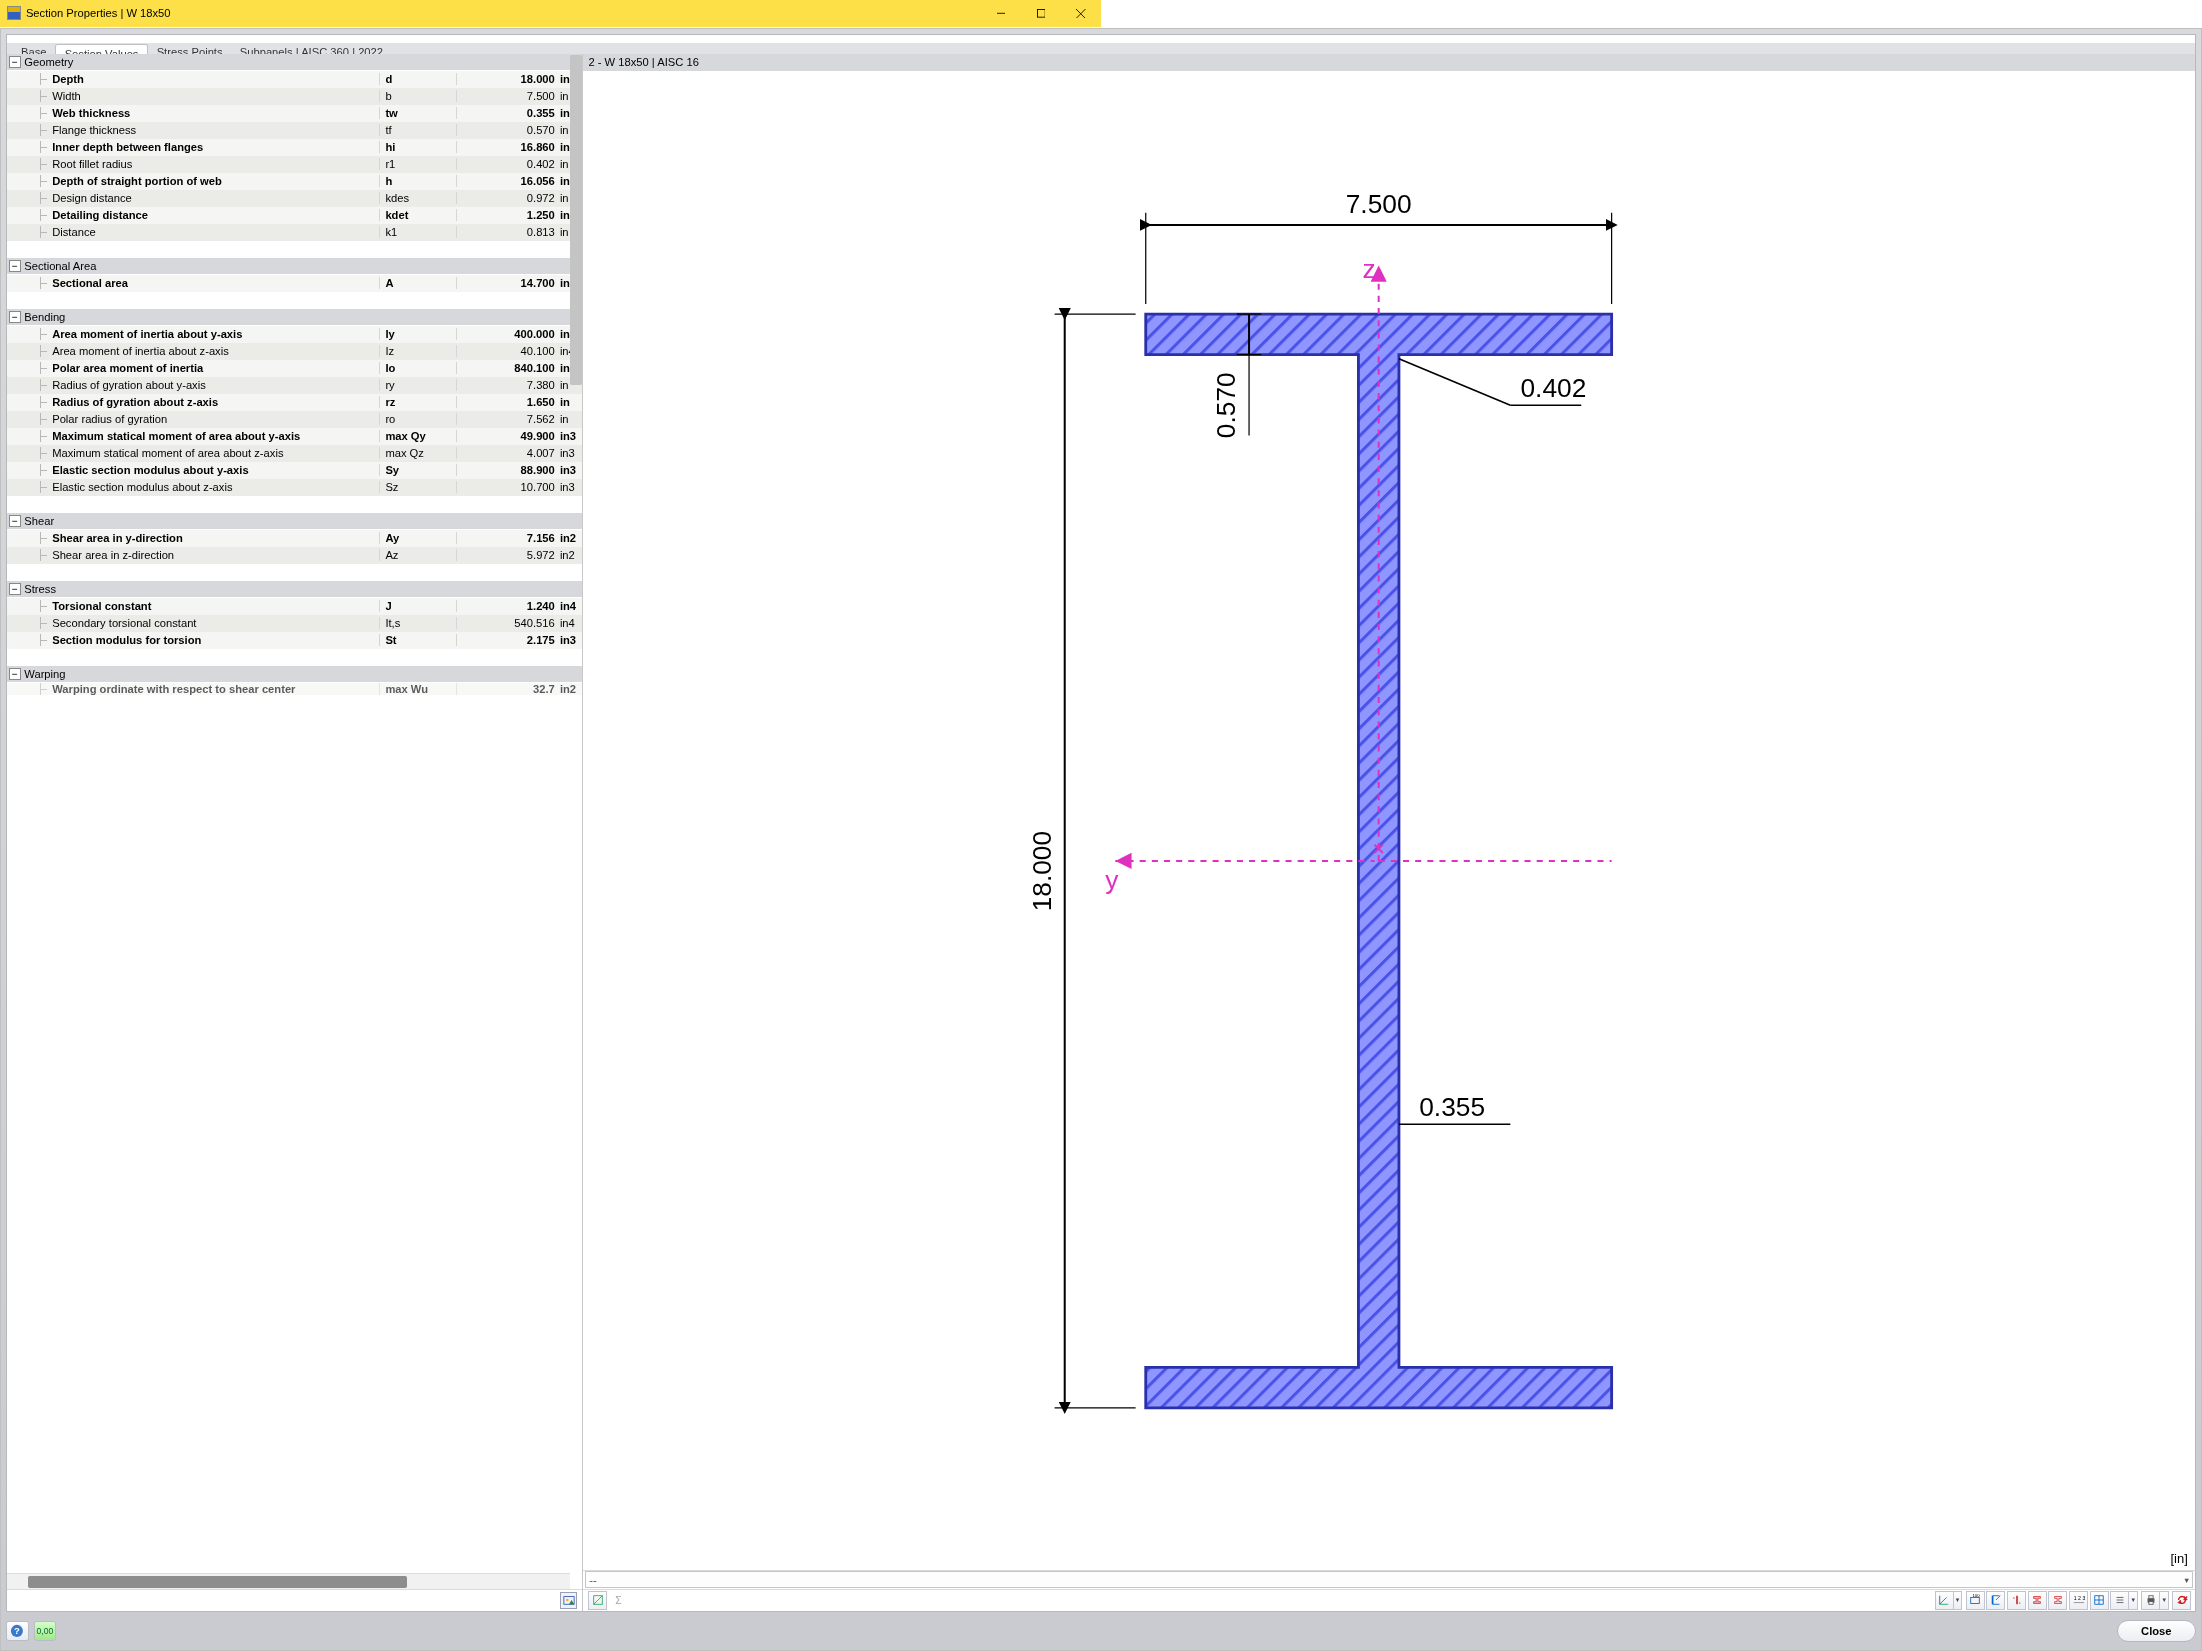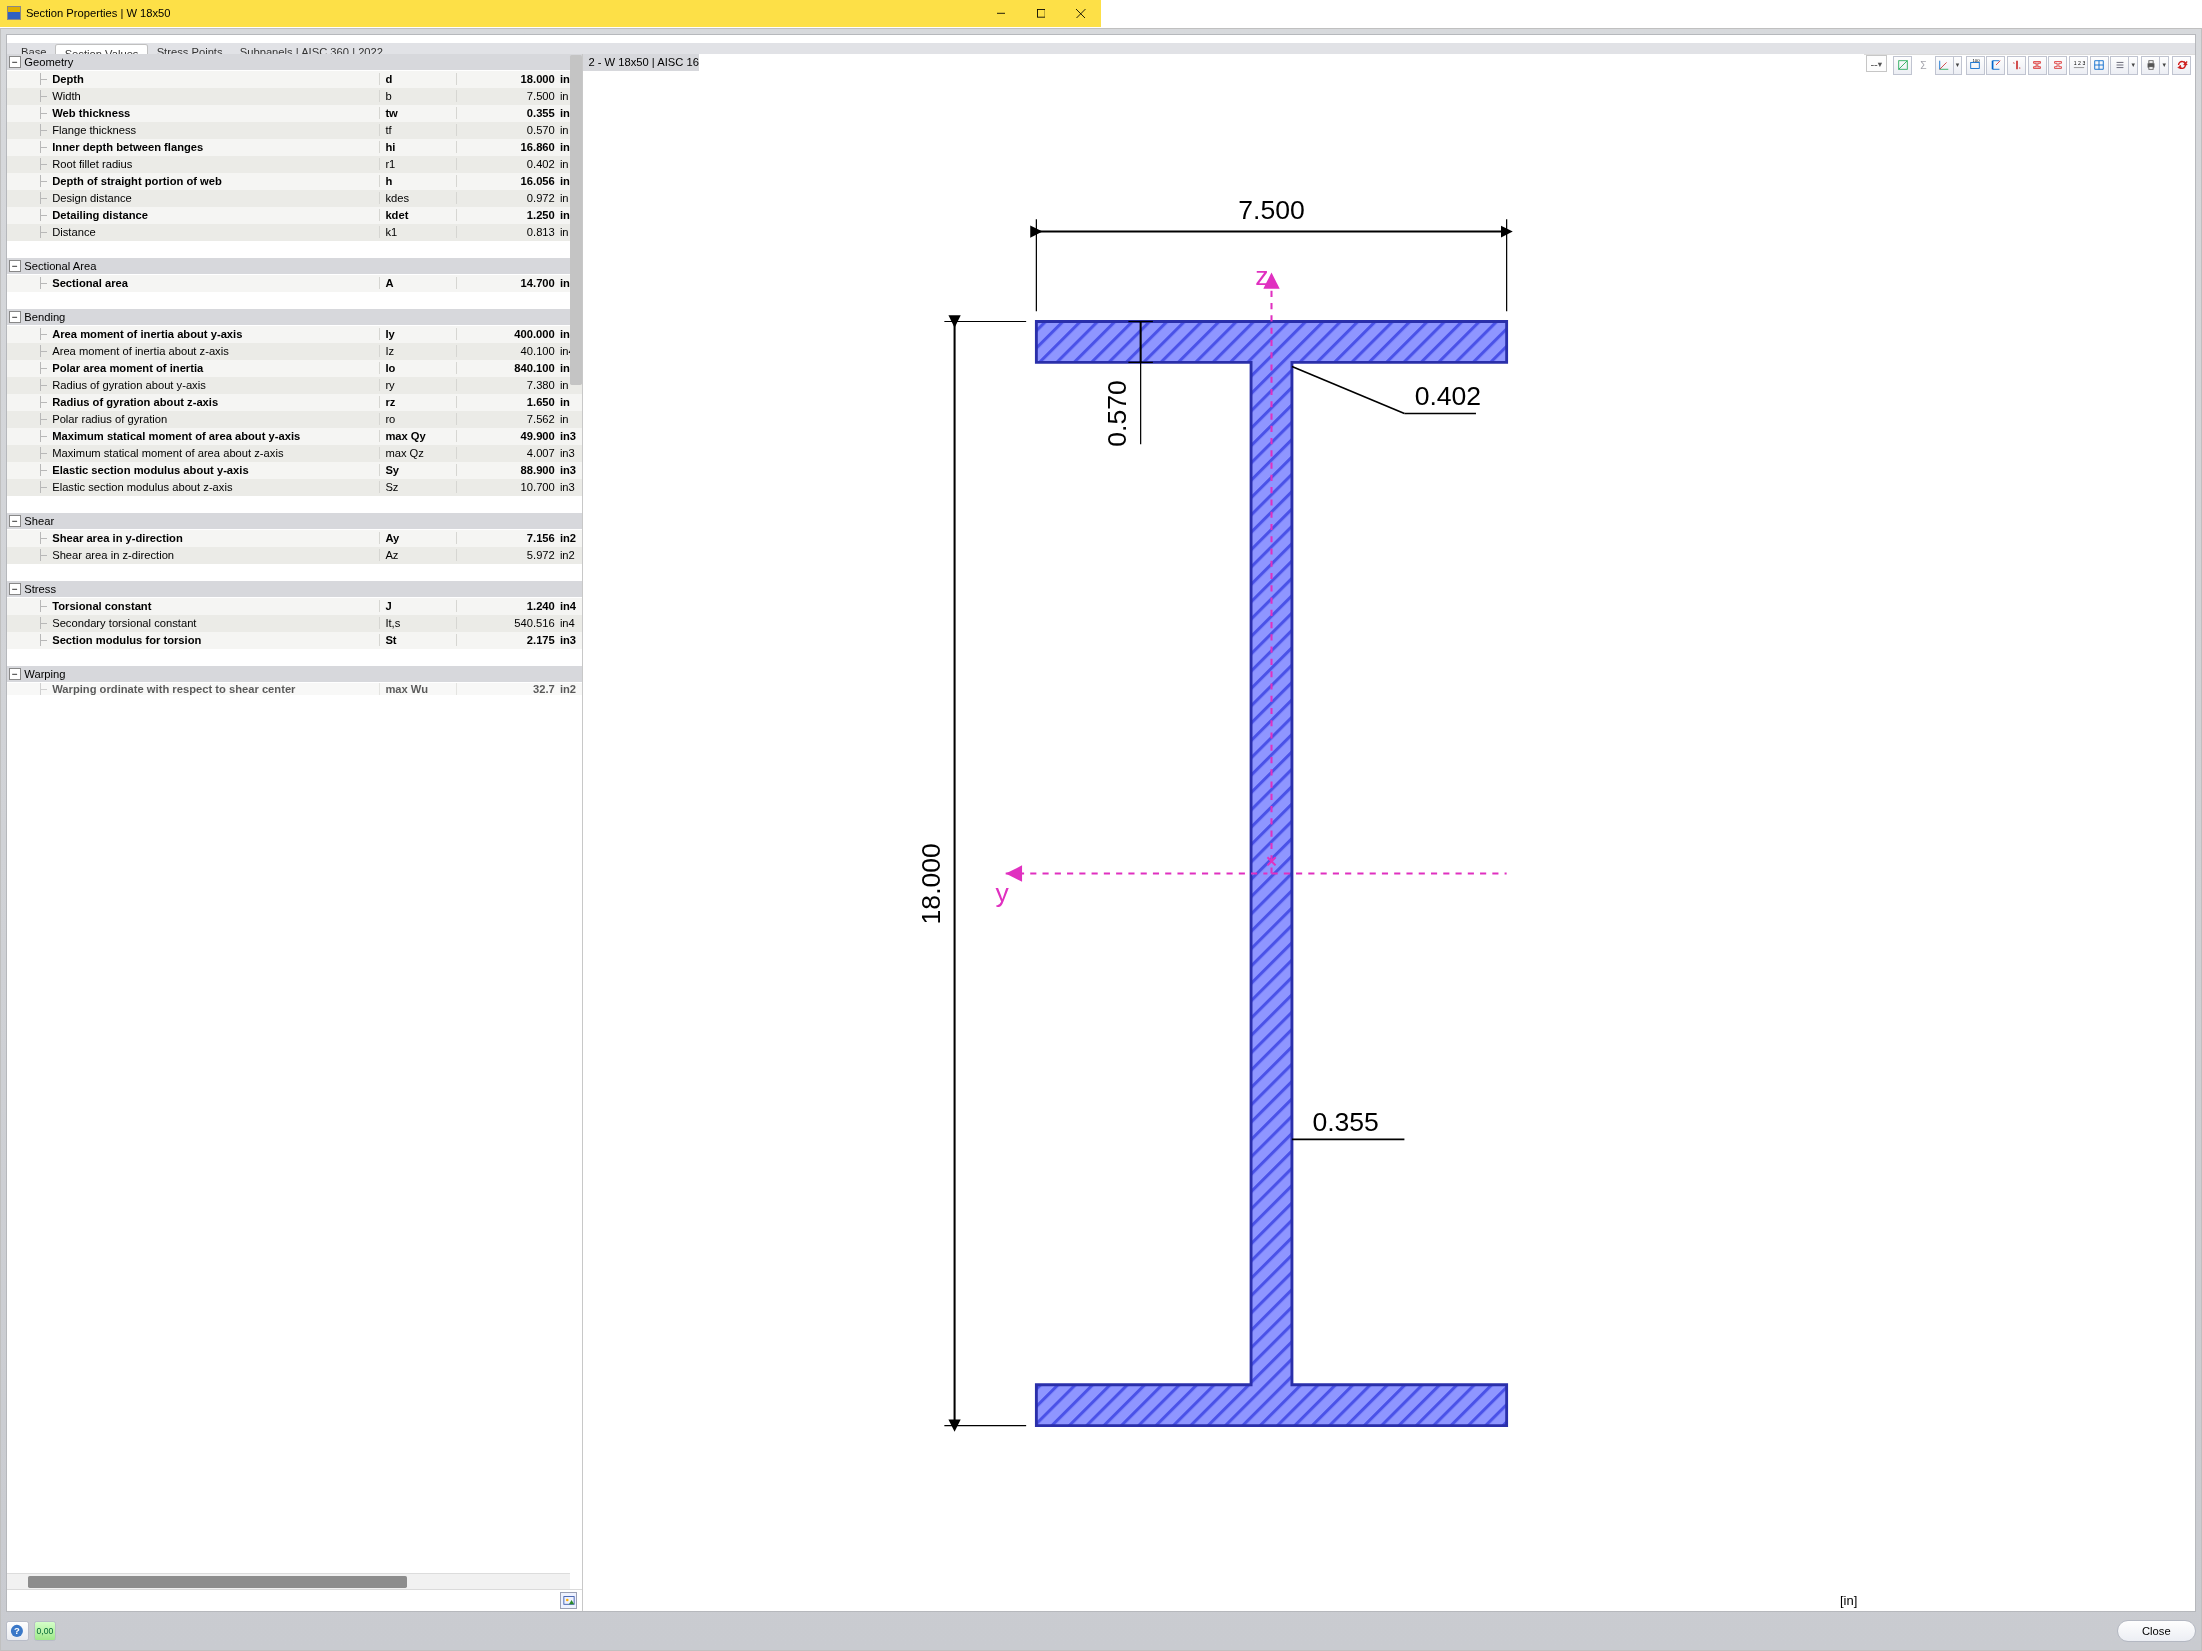--- a/index.html
+++ b/index.html
@@ -17,21 +17,21 @@
 .body-inner { position:absolute; top:5.2px; left:5.2px; right:5.2px; bottom:38px; background:#fff; border:0.9px solid #b6b8bc; }
 
 
 .tabs { height:19px; background:#e1e2e6; display:flex; align-items:stretch; padding-left:5.2px; font-size:11.2px; border-bottom:0.9px solid #c8c8c8;margin-top:8px; }
 .tab { padding:0 8.6px; line-height:19px; color:#333; }
 .tab.active { background:#fff; border:0.9px solid #c0c0c0; border-bottom:0.9px solid #fff; position:relative; top:0.9px; border-radius:2.6px 2.6px 0 0;text-align:center; }
 
 
 .panes { position:absolute; top:19px; bottom:0; left:0; right:0; display:flex; }
 .left-pane { width:576px; border-right:0.9px solid #c8c8c8; display:flex; flex-direction:column; }
-.right-pane { flex:1; display:flex; flex-direction:row; }
+.right-pane { flex:1; display:flex; flex-direction:column; }
 
 
 .grid-wrap { flex:1; overflow:hidden; position:relative; }
 .grid { position:absolute; inset:0 0 17px 0; overflow-y:hidden; }
 .cat { height:17px; background:#d7d8dc; display:flex; align-items:center; font-size:11.2px; border-bottom:0.9px solid #fff; }
 .cat .tw { width:12px; height:12px; border:0.9px solid #888; margin:0 3.4px 0 1.7px; display:flex; align-items:center; justify-content:center; font-size:9.5px; line-height:1; background:#fff; font-family:Consolas,monospace; }
 .row { height:17px; display:flex; align-items:center; font-size:11.2px; }
 .row.odd { background:#f5f5f3;font-weight:bold; }
 .row.even { background:#ebebe7; }
 .row .c1 { width:372px; padding-left:45px; white-space:nowrap; overflow:hidden; position:relative; }
@@ -69,21 +69,21 @@
 .right-tb .spacer { flex:1; }
 .tb-btn { width:19px; height:19px; border:0.9px solid #c0c4d0; background:linear-gradient(#fefefe,#eceef4); margin-left:1.7px; display:flex; align-items:center; justify-content:center; font-size:10.3px; color:#334; position:relative; }
 .tb-btn.noborder{ border:0.9px solid transparent; background:transparent; }
 .tb-btn.red svg path{ stroke:#d01818; }
 .split-arrow{ width:8.6px; display:flex; align-items:center; justify-content:center; font-size:6.9px; color:#444; border:0.9px solid #c0c4d0; border-left:none; height:19px; background:linear-gradient(#fefefe,#eceef4); margin-right:1.7px;}
 
 
 .dlg-foot { position:absolute; left:5.2px; right:5.2px; bottom:5.2px; height:27.5px; display:flex; align-items:center; }
 .dlg-foot .left-icons { display:flex; gap:5.2px; }
 .foot-btn { width:22.4px; height:20.6px; border:0.9px solid #b8bcc7; border-radius:2.6px; background:linear-gradient(#fefefe,#e9ebf0); display:flex; align-items:center; justify-content:center; }
-.close-btn { margin-left:auto; width:79px; height:22.4px; border:0.9px solid #b4b8c2; border-radius:11px; background:linear-gradient(#fefefe,#eceef4); font-size:11.2px; }
+.close-btn { margin-left:auto; width:79px; height:22.4px; border:0.9px solid #b4b8c2; border-radius:11px; background:linear-gradient(#fefefe,#eceef4); font-size:11.2px;font-weight:bold; }
 
 
 </style>
 </head>
 <body>
 
 <div class="titlebar">
   <div class="title-icon"></div>
   <div class="t">Section Properties | W 18x50</div>
   <div class="win-ctrls">

